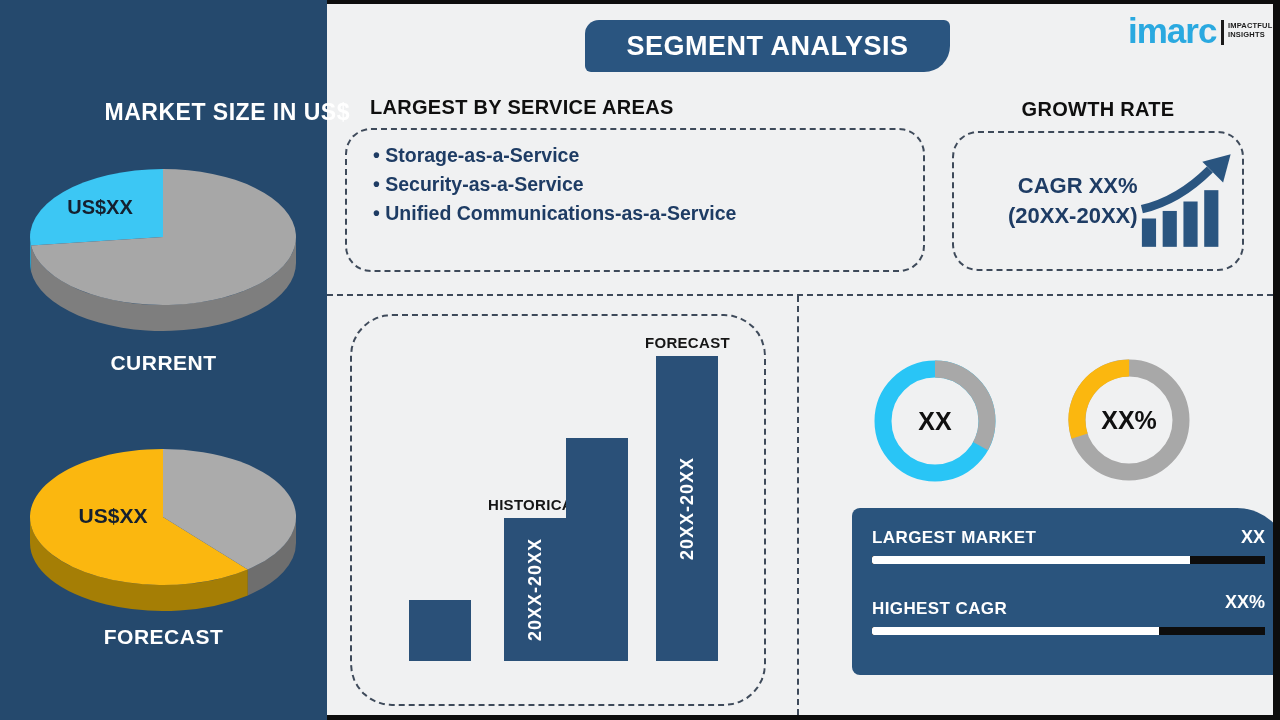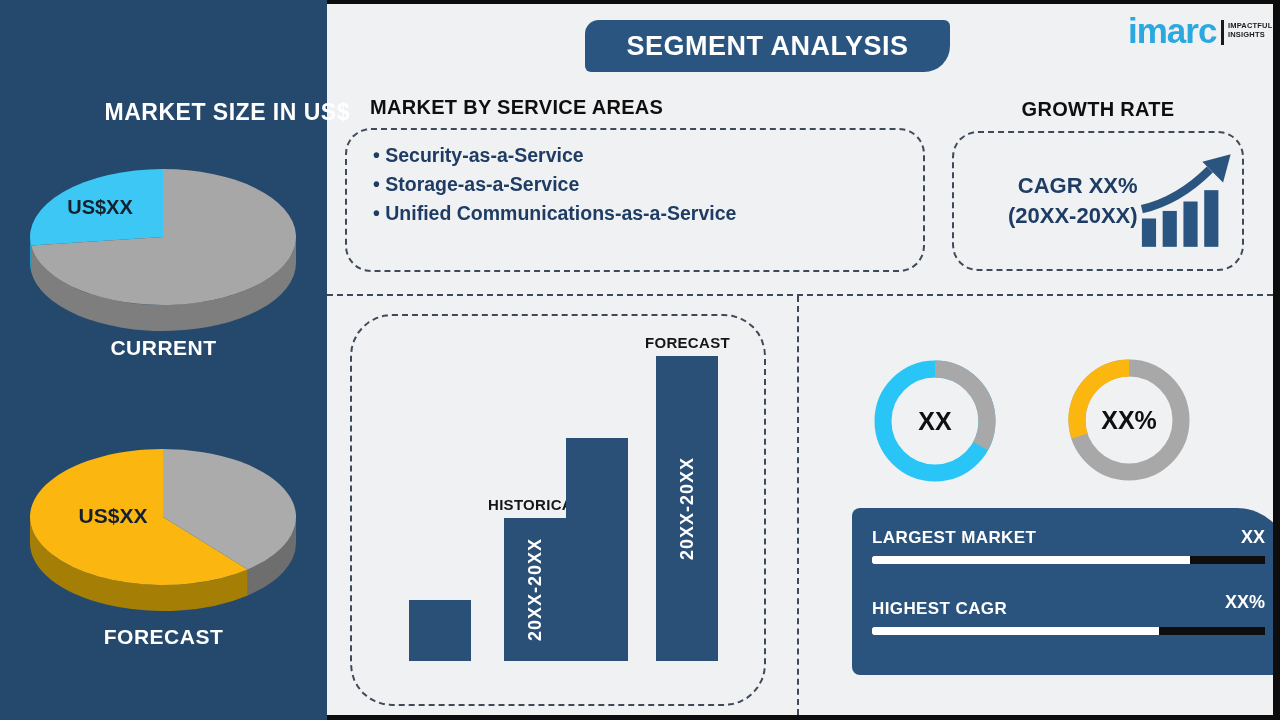--- a/index.html
+++ b/index.html
@@ -16,21 +16,21 @@
   .sidebar{position:absolute;left:0;top:0;width:327px;height:720px;background:#25496d;z-index:6;}
   .sidebar-title{position:absolute;top:99px;left:0;width:100%;text-align:right;
     color:#fff;font-size:23px;font-weight:bold;letter-spacing:.5px;margin-left:23px;}
   .pie-svg{position:absolute;left:13px;width:300px;height:185px;}
   .pie-svg.p1{top:160px;} .pie-svg.p2{top:440px;}
   .pie-value{position:absolute;font-weight:bold;color:#15202f;font-size:20px;z-index:7;}
   .pie-value.v1{left:50px;top:196px;width:100px;text-align:center;}
   .pie-value.v2{left:58px;top:504px;width:110px;text-align:center;font-size:21px;}
   .pie-caption{position:absolute;left:0;width:100%;text-align:center;color:#fff;
     font-size:21px;font-weight:bold;letter-spacing:.5px;}
-  .pie-caption.c1{top:336px;} .pie-caption.c2{top:625px;}
+  .pie-caption.c1{top:351px;} .pie-caption.c2{top:625px;}
 
   
   .title-box{position:absolute;left:585px;top:20px;width:365px;height:52px;background:#2a5580;
     border-radius:14px 6px 26px 6px;display:flex;align-items:center;justify-content:center;z-index:2;}
   .title-box span{color:#fff;font-size:27px;font-weight:bold;letter-spacing:.5px;}
 
   .logo{position:absolute;left:1128px;top:12px;display:flex;align-items:flex-start;z-index:2;}
   .logo .word{font-size:35px;font-weight:bold;color:#2aa9e0;letter-spacing:-1px;line-height:38px;}
   .logo .bar{width:2.5px;height:25px;background:#1a1a1a;margin:8px 4px 0 5px;}
   .logo .tag{display:flex;flex-direction:column;margin-top:9px;}
@@ -121,25 +121,25 @@
 
   <div class="logo">
     <span class="word">imarc</span>
     <span class="bar"></span>
     <span class="tag">
       <span>IMPACTFUL</span>
       <span>INSIGHTS</span>
     </span>
   </div>
 
-  <div class="sec-h h-breakup">MARKET BY SERVICE AREAS</div>
+  <div class="sec-h h-breakup">LARGEST BY SERVICE AREAS</div>
   <div class="dash-box box-breakup">
     <ul>
+      <li>Storage-as-a-Service</li>
       <li>Security-as-a-Service</li>
-      <li>Storage-as-a-Service</li>
       <li>Unified Communications-as-a-Service</li>
     </ul>
   </div>
 
   <div class="sec-h h-growth">GROWTH RATE</div>
   <div class="dash-box box-growth">
     <div class="cagr-text">
       <div>CAGR XX%</div>
       <div>(20XX-20XX)</div>
     </div>

